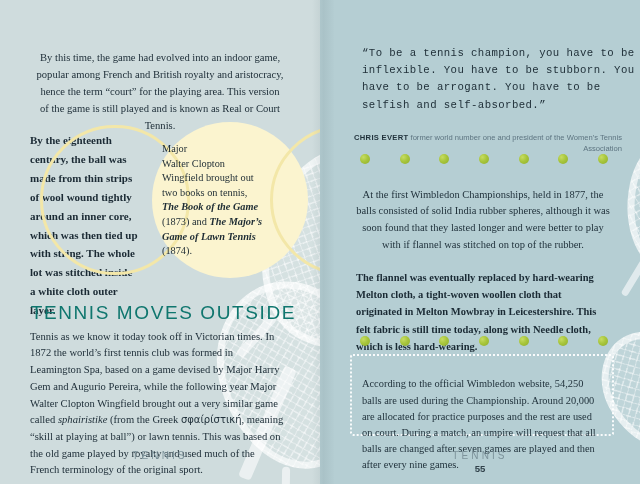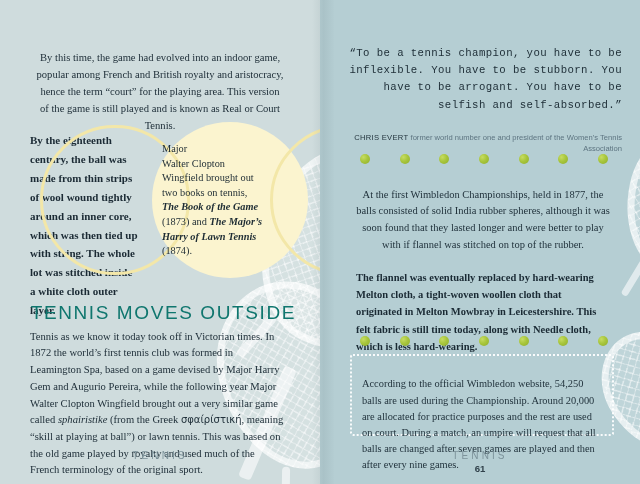--- a/index.html
+++ b/index.html
@@ -105,30 +105,30 @@
     position:absolute;width:100%;text-align:center;
     font-family:"Liberation Sans", sans-serif;color:#7d939b;
   }
   .folio .word{font-size:10px;letter-spacing:3.1px;display:block;}
   .folio .num{font-size:9.6px;font-weight:bold;color:#31424b;display:block;margin-top:2px;letter-spacing:0;}
   .folio-left{left:0;top:450px;}
   .folio-right{left:0;top:450px;}
 
   
   .quote{
-    position:absolute;left:24px;top:34px;width:278px;text-align:right;
+    position:absolute;left:42px;top:34px;width:278px;text-align:left;
     font-family:"Liberation Mono", monospace;
     font-size:10.7px;line-height:1.62;color:#21313a;letter-spacing:0.4px;
   }
   .attrib{
     position:absolute;left:34px;top:124px;width:268px;text-align:right;
     font-family:"Liberation Sans", sans-serif;
     font-size:7.6px;line-height:1.52;color:#5d7480;
   }
-  .attrib b{color:#1f303a;font-weight:normal;letter-spacing:0.3px;}
+  .attrib b{color:#1f303a;font-weight:bold;letter-spacing:0.3px;}
 
   .dots{
     position:absolute;width:248px;left:40px;display:flex;justify-content:space-between;z-index:5;
   }
   .dots .d{
     width:10px;height:10px;border-radius:50%;
     background:radial-gradient(circle at 34% 32%, #c6dc63 0%, #a8c63c 45%, #8fae2b 100%);
   }
   .dots-1{top:154px;}
   .dots-2{top:336px;}
@@ -182,21 +182,21 @@
         <div class="circle"></div>
         <div class="seam seam-l"></div>
         <div class="seam seam-r"></div>
         <div class="ball-text">
           <span>Major</span><br>
           <span>Walter Clopton</span><br>
           <span>Wingfield brought out</span><br>
           <span>two books on tennis,</span><br>
           <em>The Book of the Game</em><br>
           <span>(1873) and </span><em>The Major’s</em><br>
-          <em>Harry of Lawn Tennis</em><br>
+          <em>Game of Lawn Tennis</em><br>
           <span>(1874).</span>
         </div>
       </div>
 
       <h2 class="section-head">TENNIS MOVES OUTSIDE</h2>
 
       <p class="body-left"><span>Tennis as we know it today took off in Victorian times. In 1872 the world’s first tennis club was formed in Leamington Spa, based on a game devised by Major Harry Gem and Augurio Pereira, while the following year Major Walter Clopton Wingfield brought out a very similar game called </span><em>sphairistike</em><span> (from the Greek </span><span class="greek">σφαίρίστική</span><span>, meaning “skill at playing at ball”) or lawn tennis. This was based on the old game played by royalty and used much of the French terminology of the original sport.</span></p>
 
       <div class="folio folio-left">
         <span class="word">TENNIS</span>
@@ -247,20 +247,20 @@
         <span class="d"></span>
         <span class="d"></span>
         <span class="d"></span>
       </div>
 
       <div class="dotbox"></div>
       <p class="dotbox-text">According to the official Wimbledon website, 54,250 balls are used during the Championship. Around 20,000 are allocated for practice purposes and the rest are used on court. During a match, an umpire will request that all balls are changed after seven games are played and then after every nine games.</p>
 
       <div class="folio folio-right">
         <span class="word">TENNIS</span>
-        <span class="num">61</span>
+        <span class="num">55</span>
       </div>
 
     </div>
   </div>
 
   <div class="gutter"></div>
 </div>
 
 </body></html>

